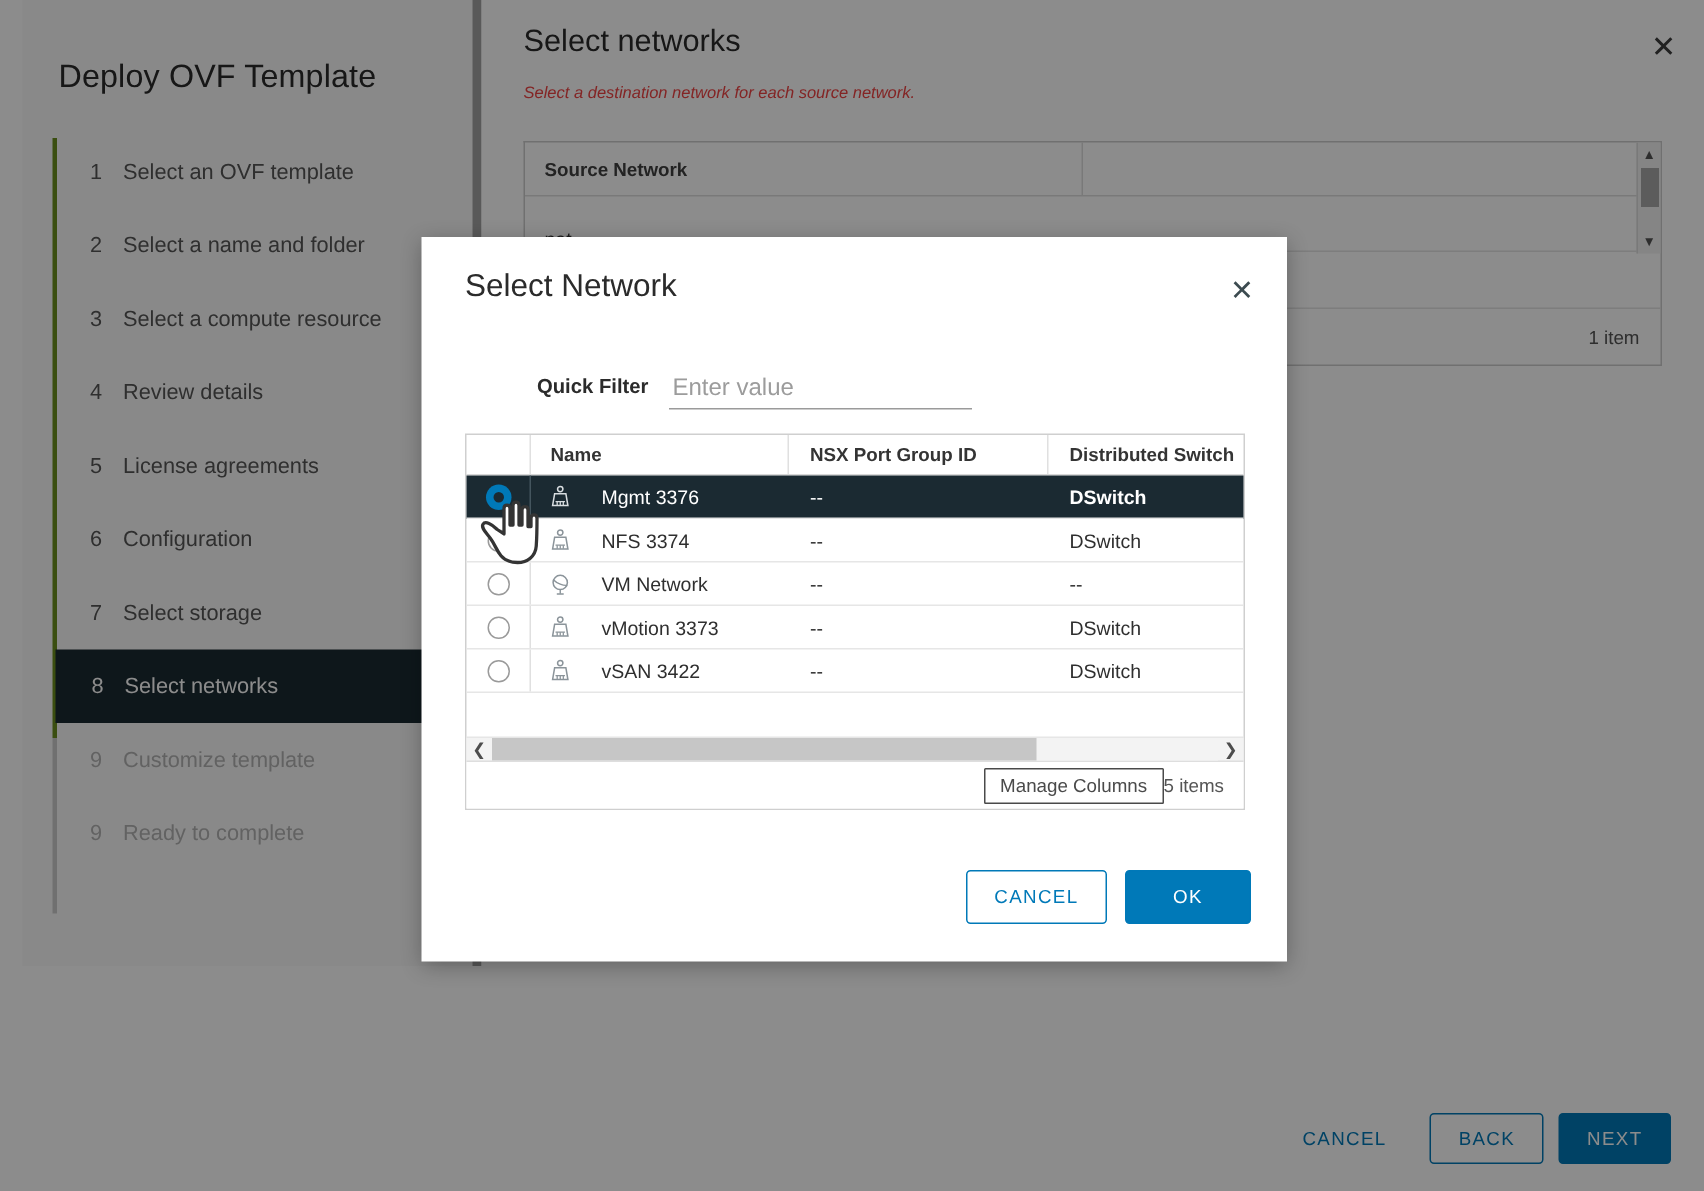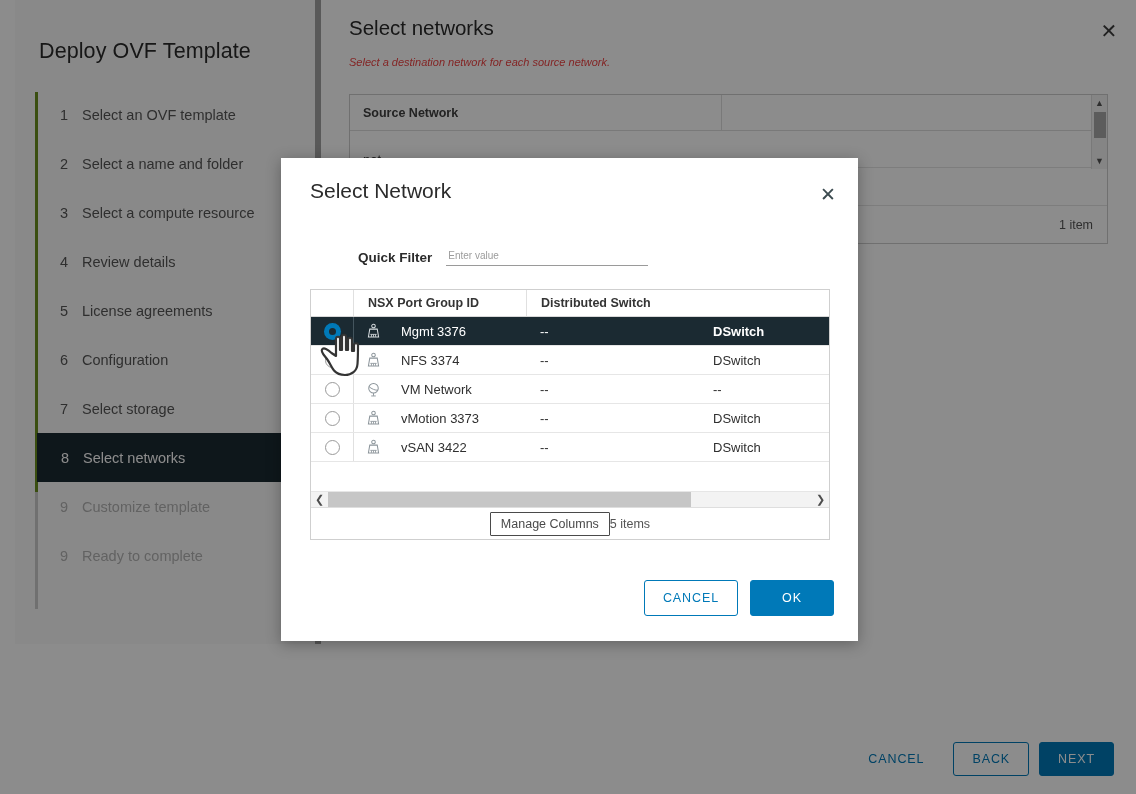--- a/index.html
+++ b/index.html
@@ -237,21 +237,21 @@
   .filter-label {
     font-size: 13.5px;
     font-weight: bold;
     color: #2b2b2b;
     padding-bottom: 3px;
   }
   .filter-input {
     width: 202px;
     border: none;
     border-bottom: 1px solid #9a9a9a;
-    font-size: 10px;
+    font-size: 16px;
     font-family: "Liberation Sans", sans-serif;
     color: #333;
     padding: 0 0 4px 2px;
     outline: none;
     background: transparent;
   }
   .filter-input::placeholder { color: #9c9c9c; }
   #grid {
     position: absolute;
     left: 29px; top: 131px;
@@ -326,21 +326,21 @@
   .g-hscroll .arr {
     width: 17px; height: 100%;
     display:flex; align-items:center; justify-content:center;
     font-size: 11px; color: #4d4d4d; cursor:pointer;
   }
   .g-hscroll .track { flex:1; height:100%; position:relative; background:#f3f3f3; }
   .g-hscroll .thumb { position:absolute; left:0; top:0; height:100%; width:75%; background:#c6c6c6; cursor:pointer;}
 
   .g-foot {
     height: 31px;
-    display: flex; align-items: center; justify-content: center;
+    display: flex; align-items: center; justify-content: flex-end;
     padding: 0 13px 0 13px;
     font-size: 12.5px;
     color: #555555;
     background: #ffffff;
   }
   .manage-cols {
     border: 1px solid #4a4a4a;
     background: #ffffff;
     font-size: 12.5px;
     font-family: "Liberation Sans", sans-serif;
@@ -468,20 +468,21 @@
 
   <div class="filter-row">
     <span class="filter-label">Quick Filter</span>
     <input class="filter-input" type="text" placeholder="Enter value" style="">
   </div>
 
   <div id="grid">
 
     <div class="g-head">
       <div class="g-c-radio"></div>
+      <div class="g-c-name">Name</div>
       <div class="g-c-nsx">NSX Port Group ID</div>
       <div class="g-c-dsw">Distributed Switch</div>
     </div>
 
     <div class="g-row selected">
       <div class="g-c-radio">
         <span class="radio checked"></span>
       </div>
       <div class="g-c-name">
         <svg class="netico" viewBox="0 0 20 20">

